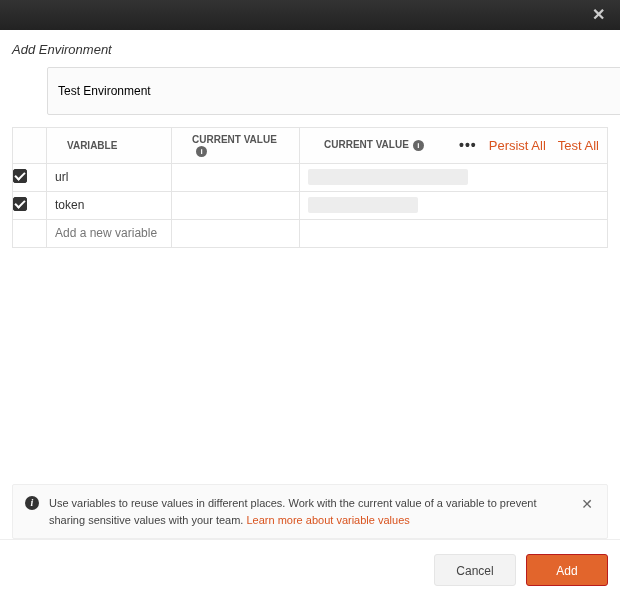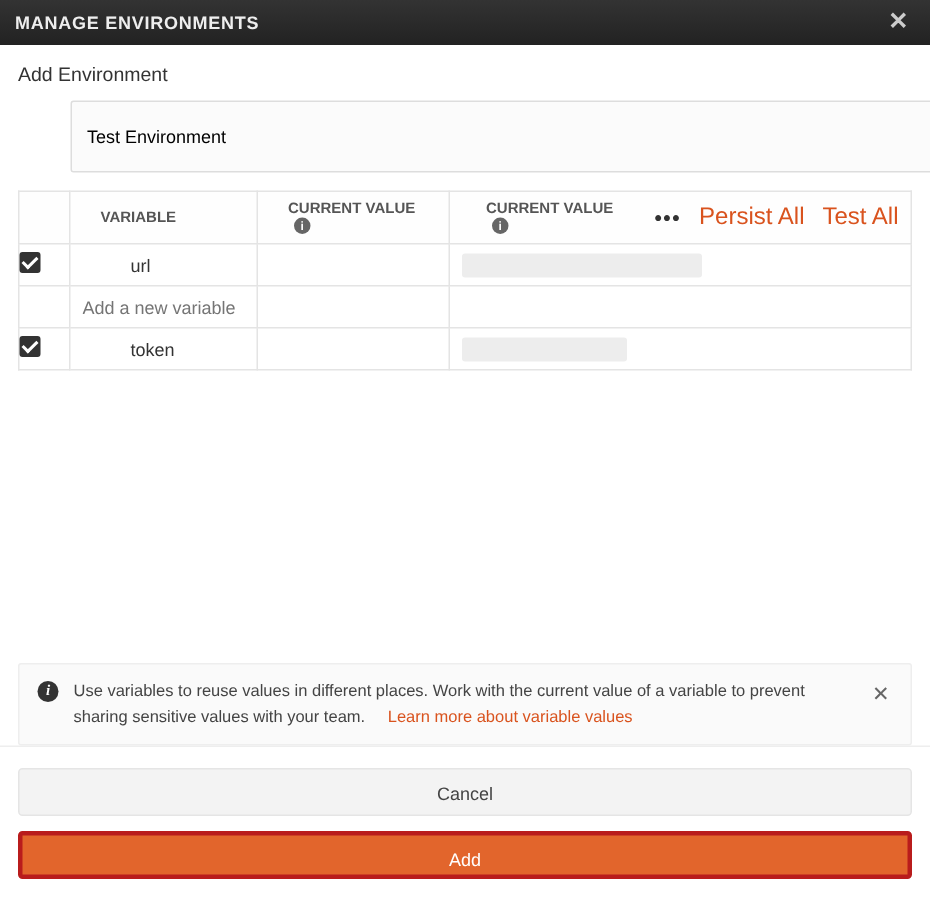--- a/index.html
+++ b/index.html
@@ -40,20 +40,21 @@
   padding: 12px;
   display: flex;
   flex-direction: column;
   overflow: hidden;
 }
 .page-heading {
   font-size: 13px;
   font-weight: 400;
   color: #333;
   margin-bottom: 10px;
+  font-style: italic;
 }
 .env-name-input {
   width: 100%;
   border: 1px solid #ddd;
   background: #fbfbfb;
   padding: 16px 10px;
   font-size: 12px;
   color: #000000;
   border-radius: 2px;
   margin-bottom: 12px;
@@ -106,21 +107,21 @@
 }
 .more-dots {
   color: #333;
   font-size: 14px;
   letter-spacing: 1px;
   cursor: pointer;
   font-weight: 700;
 }
 .link-btn {
   color: #d9531e;
-  font-size: 16px;
+  font-size: 13px;
   cursor: pointer;
   font-weight: 500;
 }
 
 td.cell-check { text-align: center; }
 .chk {
   display: inline-block;
   width: 14px;
   height: 14px;
   border: 1.5px solid #333;
@@ -141,21 +142,20 @@
   transform: rotate(45deg);
 }
 td .cell-text {
   padding: 4px 8px;
   font-size: 12px;
   color: #333;
   width: 100%;
   overflow: hidden;
   white-space: nowrap;
   text-overflow: ellipsis;
-  margin-left: 32px;
 }
 td .cell-input {
   width: 100%;
   border: none;
   padding: 6px 8px;
   font-size: 12px;
   color: #333;
   background: transparent;
 }
 .masked {
@@ -197,64 +197,61 @@
 .info-banner .msg {
   flex: 1;
   font-size: 11px;
   line-height: 1.5;
   color: #444;
 }
 .info-banner .msg a {
   color: #d9531e;
   text-decoration: none;
   cursor: pointer;
-  margin-left: 12px;
 }
 .info-banner .dismiss {
   font-size: 14px;
   color: #666;
   cursor: pointer;
   padding: 2px;
   line-height: 1;
 }
 
 .footer {
   border-top: 1px solid #eee;
   padding: 14px 12px;
   display: flex;
   justify-content: flex-end;
   gap: 10px;
-  flex-direction: column;
 }
 .btn {
   min-width: 82px;
   height: 32px;
   border-radius: 3px;
   font-size: 12px;
   cursor: pointer;
   text-align: center;
   line-height: 32px;
   padding: 0 12px;
 }
 .btn-secondary {
   background: #f3f3f3;
   color: #444;
   border: 1px solid #e5e5e5;
 }
 .btn-primary {
   background: #e2652c;
   color: #fff;
-  border: 3px solid #b91c1c;
+  border: 1px solid #b91c1c;
 }
 </style>
 </head>
 <body>
 
 <div class="titlebar">
-  <span>MANAGE ENVIRONMENTS</span>
   <span class="spacer"></span>
   <span class="close">✕</span>
 </div>
 
 <div class="content">
   <div class="page-heading">Add Environment</div>
   <input class="env-name-input" type="text" value="Test Environment" style="">
 
   <table class="vars">
     <colgroup>
@@ -291,39 +288,39 @@
             <div class="cell-text">url</div>
           </td>
         <td>
             <div class="cell-text"></div>
           </td>
         <td>
             <div class="masked mask-wide"></div>
           </td>
       </tr>
       <tr>
+        <td class="cell-check"><span class="chk checked"></span></td>
+        <td>
+            <div class="cell-text">token</div>
+          </td>
+        <td>
+            <div class="cell-text"></div>
+          </td>
+        <td>
+            <div class="masked mask-narrow"></div>
+          </td>
+      </tr>
+      <tr>
         <td class="cell-check"></td>
         <td><input class="cell-input" type="text" placeholder="Add a new variable" style=""></td>
         <td>
             <div class="cell-text"></div>
           </td>
         <td>
             <div class="cell-text"></div>
-          </td>
-      </tr>
-      <tr>
-        <td class="cell-check"><span class="chk checked"></span></td>
-        <td>
-            <div class="cell-text">token</div>
-          </td>
-        <td>
-            <div class="cell-text"></div>
-          </td>
-        <td>
-            <div class="masked mask-narrow"></div>
           </td>
       </tr>
     </tbody>
   </table>
 
   <div class="flex-spacer"></div>
 </div>
 
 <div class="info-banner">
   <div class="info-icon">i</div>

